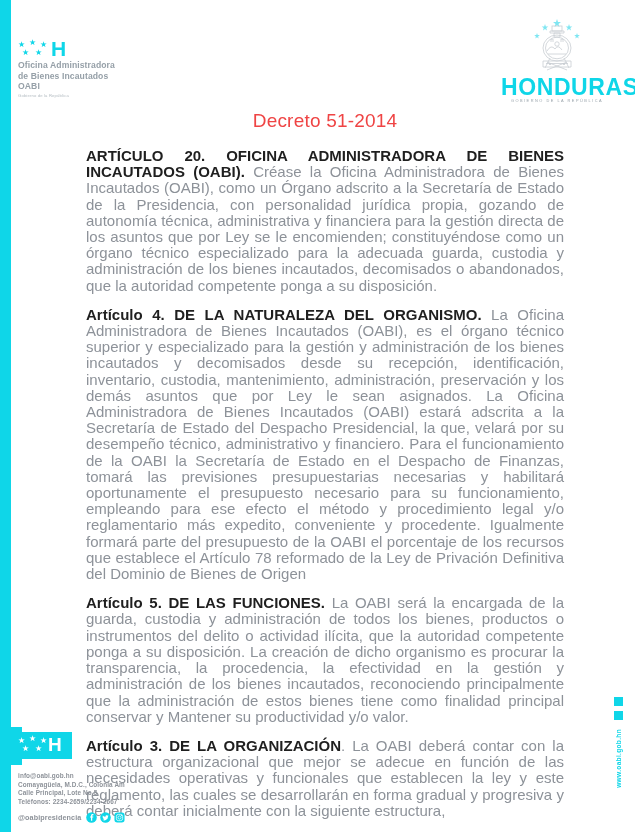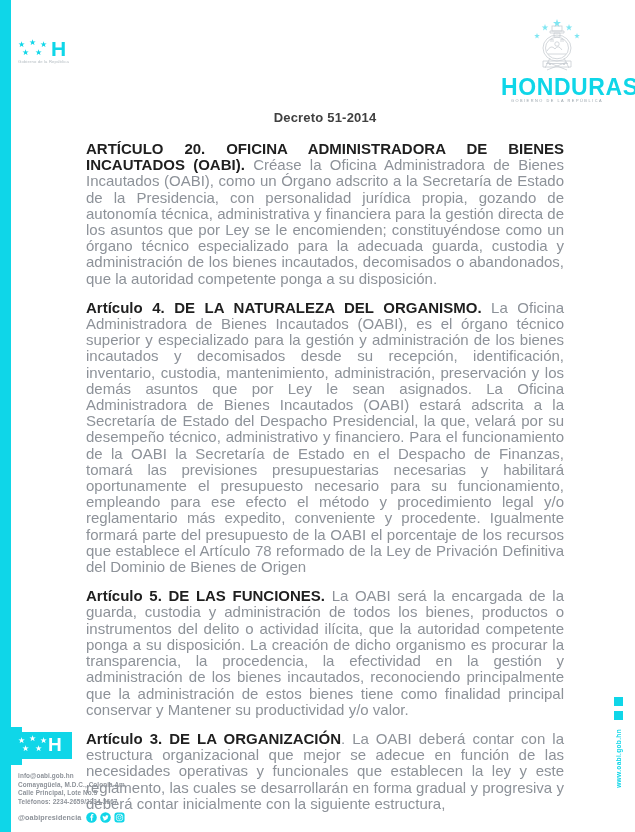--- a/index.html
+++ b/index.html
@@ -101,23 +101,23 @@
 
   
   .doc {
     position: absolute;
     left: 86px; top: 110px;
     width: 478px;
   }
 
   .doc-title {
     text-align: center;
-    font-size: 13px;
-    font-weight: bold;
-    color: #404040;
+    font-size: 19px;
+    font-weight: normal;
+    color: #ef4444;
     letter-spacing: 0.2px;
     margin-bottom: 16px;
   }
 
   .doc-title-2 {
     text-align: center;
     font-size: 15.5px;
     font-weight: bold;
     color: #1a1a1a;
     letter-spacing: 0.1px;
@@ -245,20 +245,25 @@
   <div class="oabi-logo">
     <div class="oabi-logo-top">
       <div class="stars-group">
         <span class="star s1">★</span>
         <span class="star s2">★</span>
         <span class="star s3">★</span>
         <span class="star s4">★</span>
         <span class="star s5">★</span>
       </div>
       <div class="big-h">H</div>
+    </div>
+    <div class="oabi-name">
+      <div>Oficina Administradora</div>
+      <div>de Bienes Incautados</div>
+      <div>OABI</div>
     </div>
     <div class="oabi-sub">Gobierno de la República</div>
   </div>
 
   <div class="hn-logo">
     <svg class="hn-crest" width="62" height="58" viewBox="0 0 62 58">
       <g fill="none" stroke="#c9ced3" stroke-width="0.8">
 
         <g fill="#7fe6f2" stroke="none">
           <polygon points="31,1 32,4 35,4 32.5,6 33.5,9 31,7.2 28.5,9 29.5,6 27,4 30,4"></polygon>

